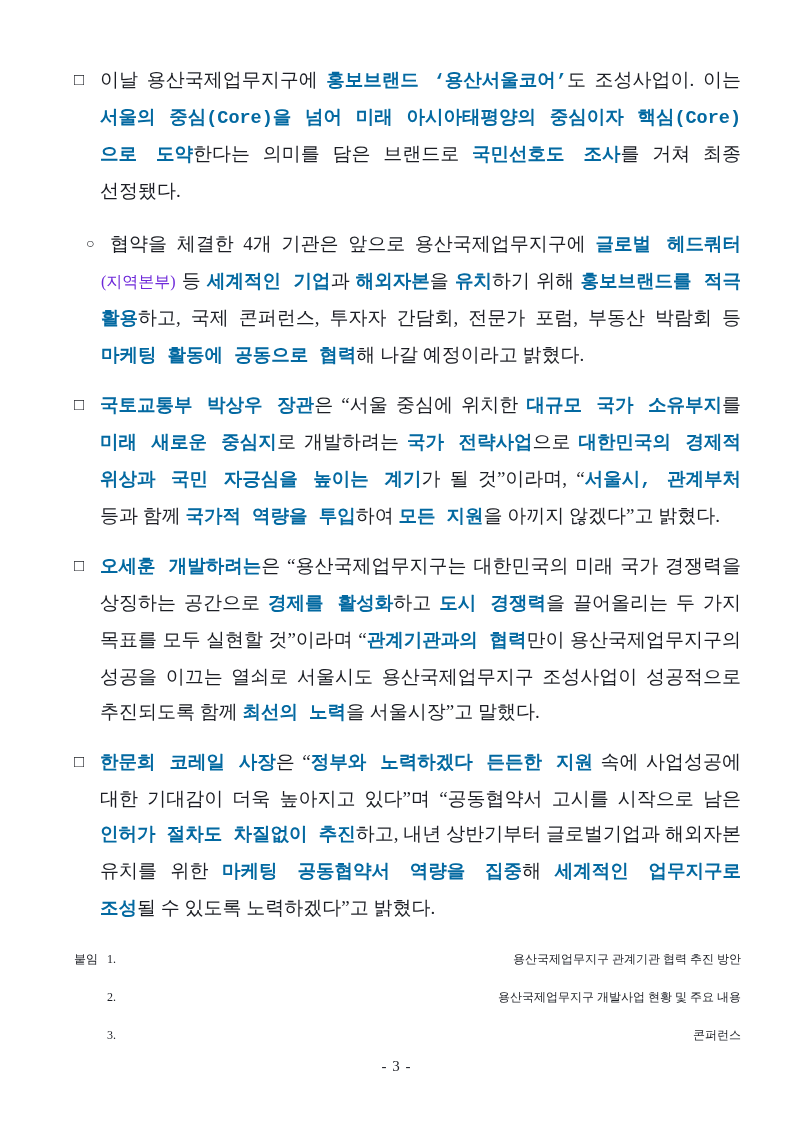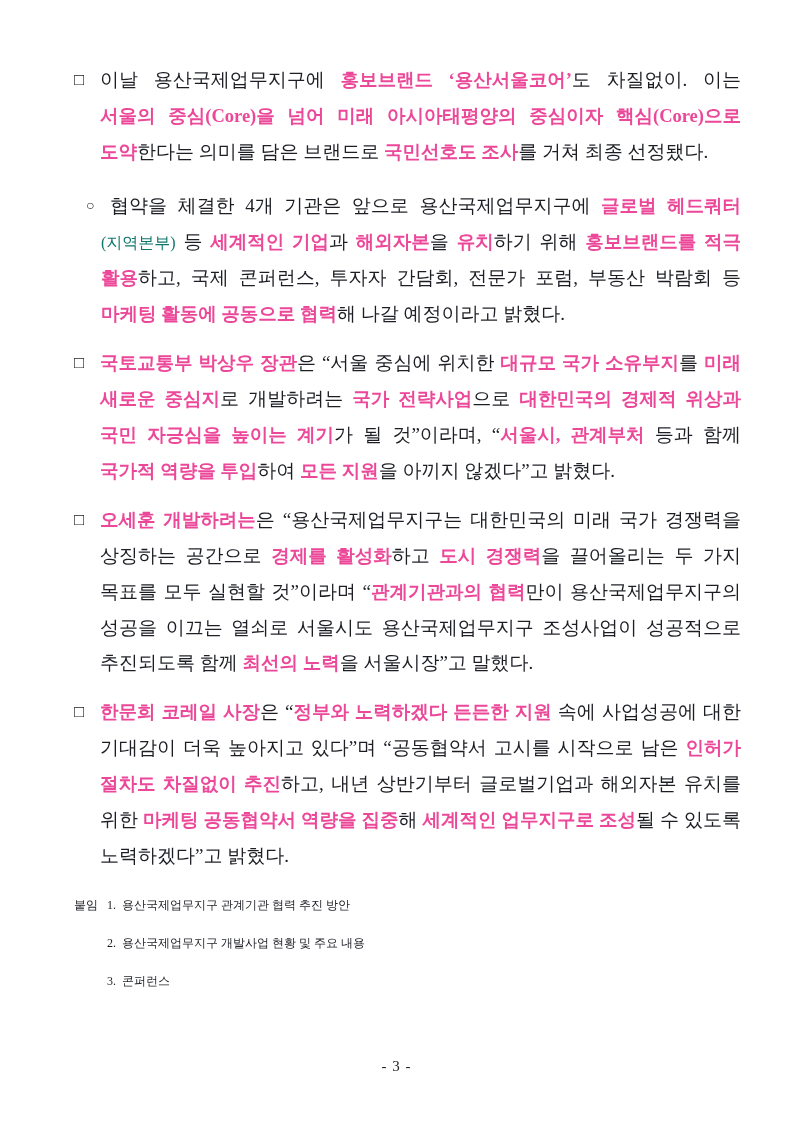--- a/index.html
+++ b/index.html
@@ -35,53 +35,53 @@
   .bullet.square { font-size: 17px; }
   .bullet.circle { font-size: 14px; }
   .para.circ {
     margin-left: 12px;
     padding-left: 15px;
     text-indent: 9px;
   }
   .para.circ .bullet { text-indent: 0; }
   .b {
     font-weight: bold;
-    color: #ec4899;
-    font-family: Liberation Serif, serif;
+    color: #0369a1;
+    font-family: Liberation Mono, monospace;
     font-size: 18.5px;
   }
-  .sm { font-size: 16px; color: #0f766e; }
+  .sm { font-size: 16px; color: #6d28d9; }
   .attachments {
     margin-top: 10px;
     font-size: 12px;
     line-height: 38px;
     color: #1c1e24;
   }
   .att-row { display: flex; }
   .att-label { width: 33px; flex: 0 0 33px; }
   .att-num  { width: 15px; flex: 0 0 15px; }
-  .att-text { flex: 1; word-break: keep-all; }
+  .att-text { flex: 1; word-break: keep-all; text-align: right; }
   .page-number {
     position: absolute;
     left: 0; right: 0;
     top: 1058px;
     text-align: center;
     font-size: 15px;
     color: #23252b;
     letter-spacing: 1px;
   }
 </style>
 </head>
 <body>
 
 <div class="doc">
 
   <div class="para first">
     <span class="bullet square">□</span>
-    <span><span>이날 용산국제업무지구에 </span><span class="b">홍보브랜드 ‘용산서울코어’</span><span>도 차질없이. 이는 </span><span class="b">서울의 중심(Core)을 넘어 미래 아시아태평양의 중심이자 핵심(Core)으로 도약</span><span>한다는 의미를 담은 브랜드로 </span><span class="b">국민선호도 조사</span><span>를 거쳐 최종 선정됐다.</span></span>
+    <span><span>이날 용산국제업무지구에 </span><span class="b">홍보브랜드 ‘용산서울코어’</span><span>도 조성사업이. 이는 </span><span class="b">서울의 중심(Core)을 넘어 미래 아시아태평양의 중심이자 핵심(Core)으로 도약</span><span>한다는 의미를 담은 브랜드로 </span><span class="b">국민선호도 조사</span><span>를 거쳐 최종 선정됐다.</span></span>
   </div>
 
   <div class="para circ">
     <span class="bullet circle">○</span>
     <span><span>협약을 체결한 4개 기관은 앞으로 용산국제업무지구에 </span><span class="b">글로벌 헤드쿼터</span><span> </span><span class="sm">(지역본부)</span><span> 등 </span><span class="b">세계적인 기업</span><span>과 </span><span class="b">해외자본</span><span>을 </span><span class="b">유치</span><span>하기 위해 </span><span class="b">홍보브랜드를 적극 활용</span><span>하고, 국제 콘퍼런스, 투자자 간담회, 전문가 포럼, 부동산 박람회 등 </span><span class="b">마케팅 활동에 공동으로 협력</span><span>해 나갈 예정이라고 밝혔다.</span></span>
   </div>
 
   <div class="para">
     <span class="bullet square">□</span>
     <span><span class="b">국토교통부 박상우 장관</span><span>은 “서울 중심에 위치한 </span><span class="b">대규모 국가 소유부지</span><span>를 </span><span class="b">미래 새로운 중심지</span><span>로 개발하려는 </span><span class="b">국가 전략사업</span><span>으로 </span><span class="b">대한민국의 경제적 위상과 국민 자긍심을 높이는 계기</span><span>가 될 것”이라며, “</span><span class="b">서울시, 관계부처</span><span> 등과 함께 </span><span class="b">국가적 역량을 투입</span><span>하여 </span><span class="b">모든 지원</span><span>을 아끼지 않겠다”고 밝혔다.</span></span>

